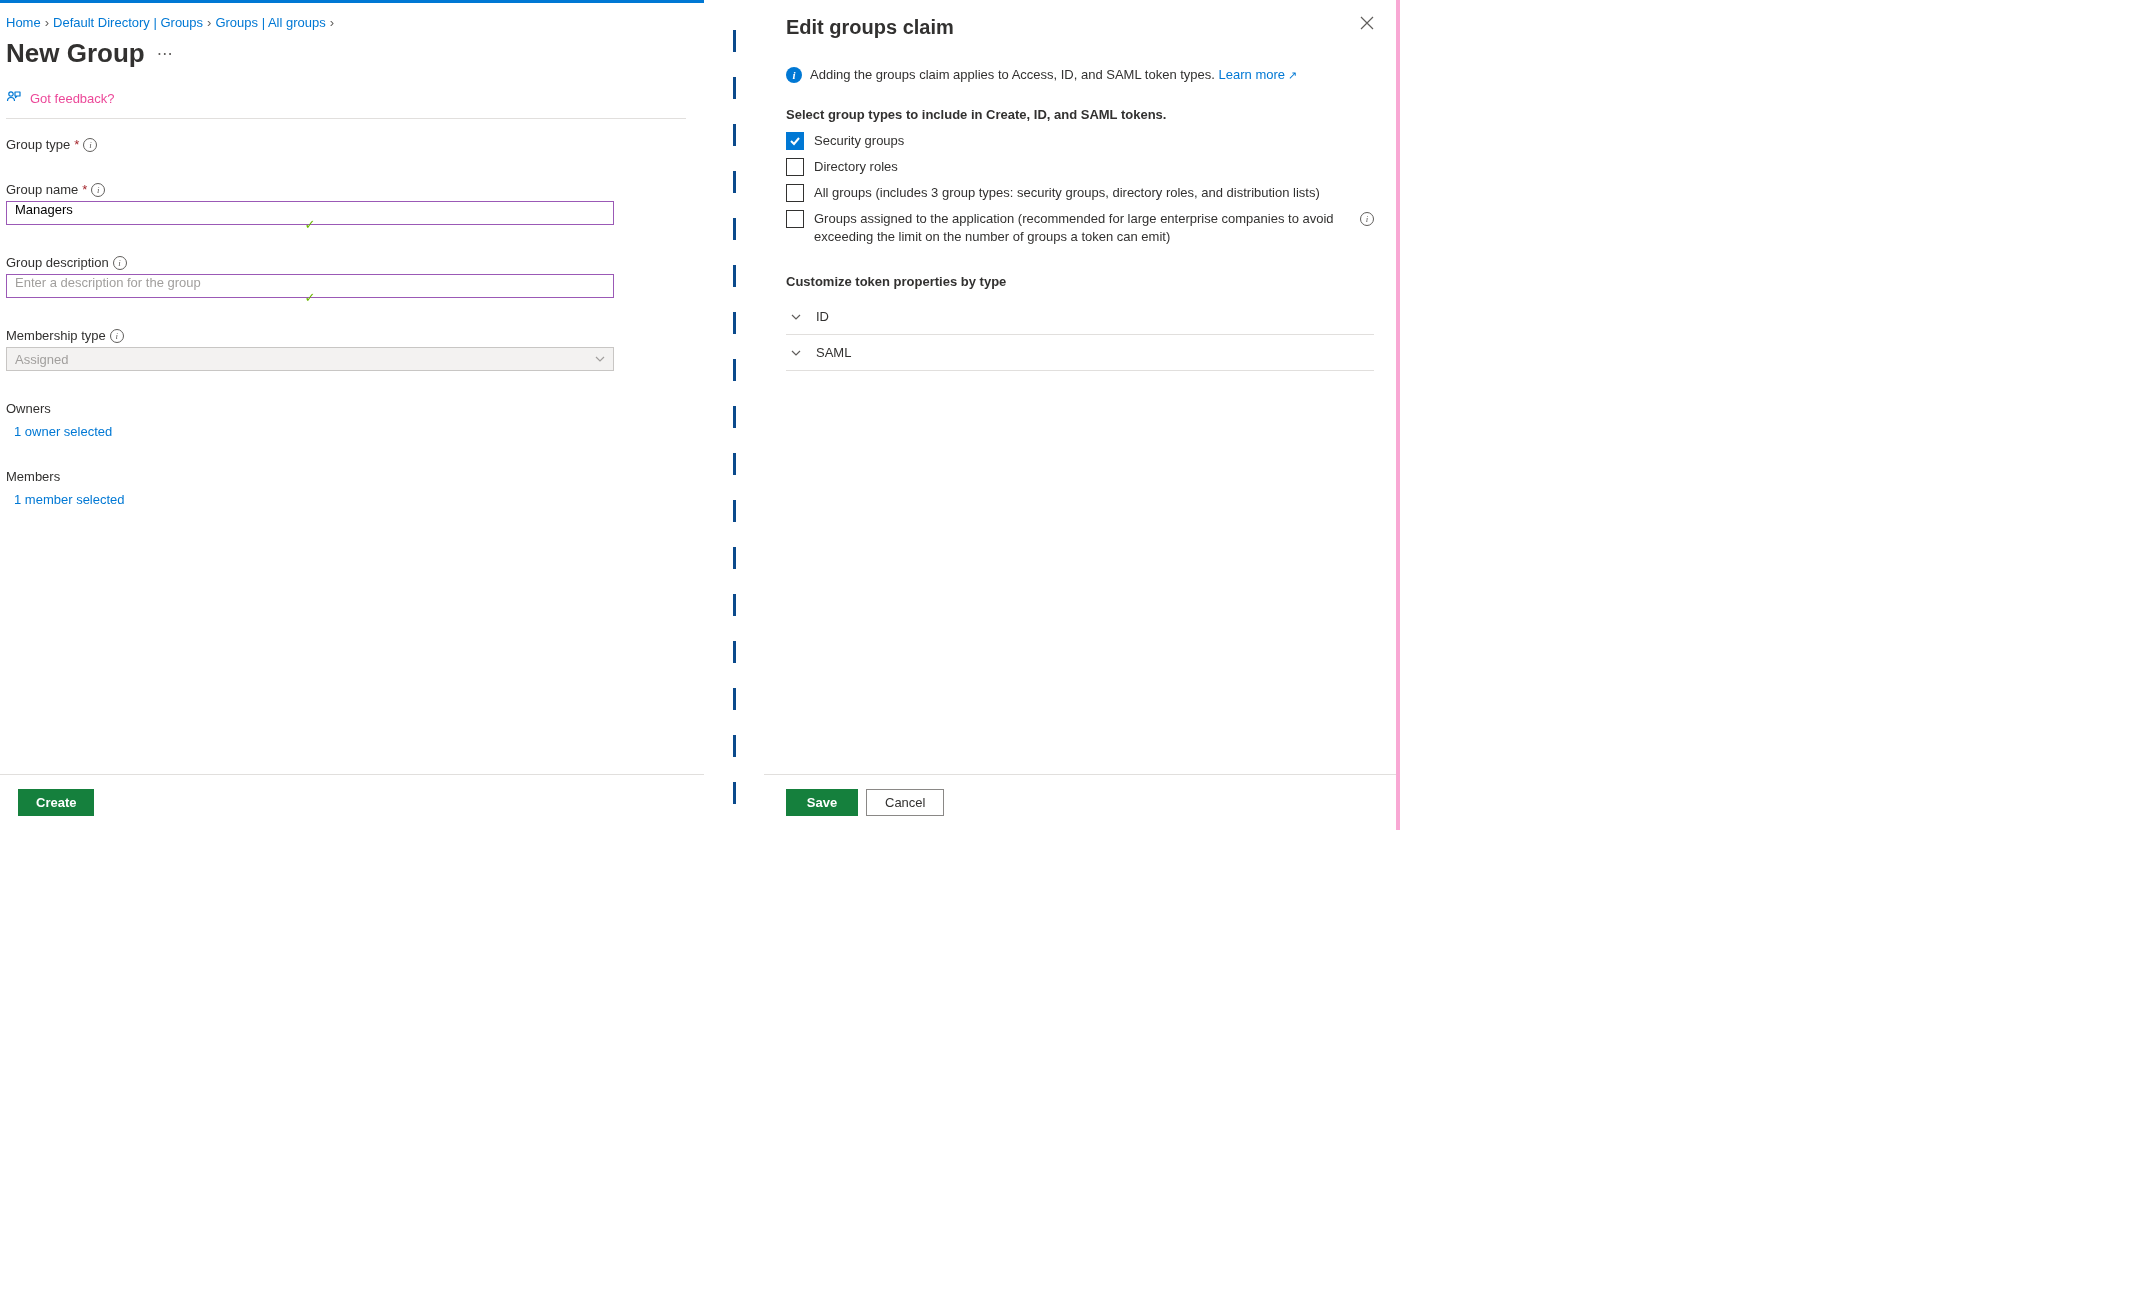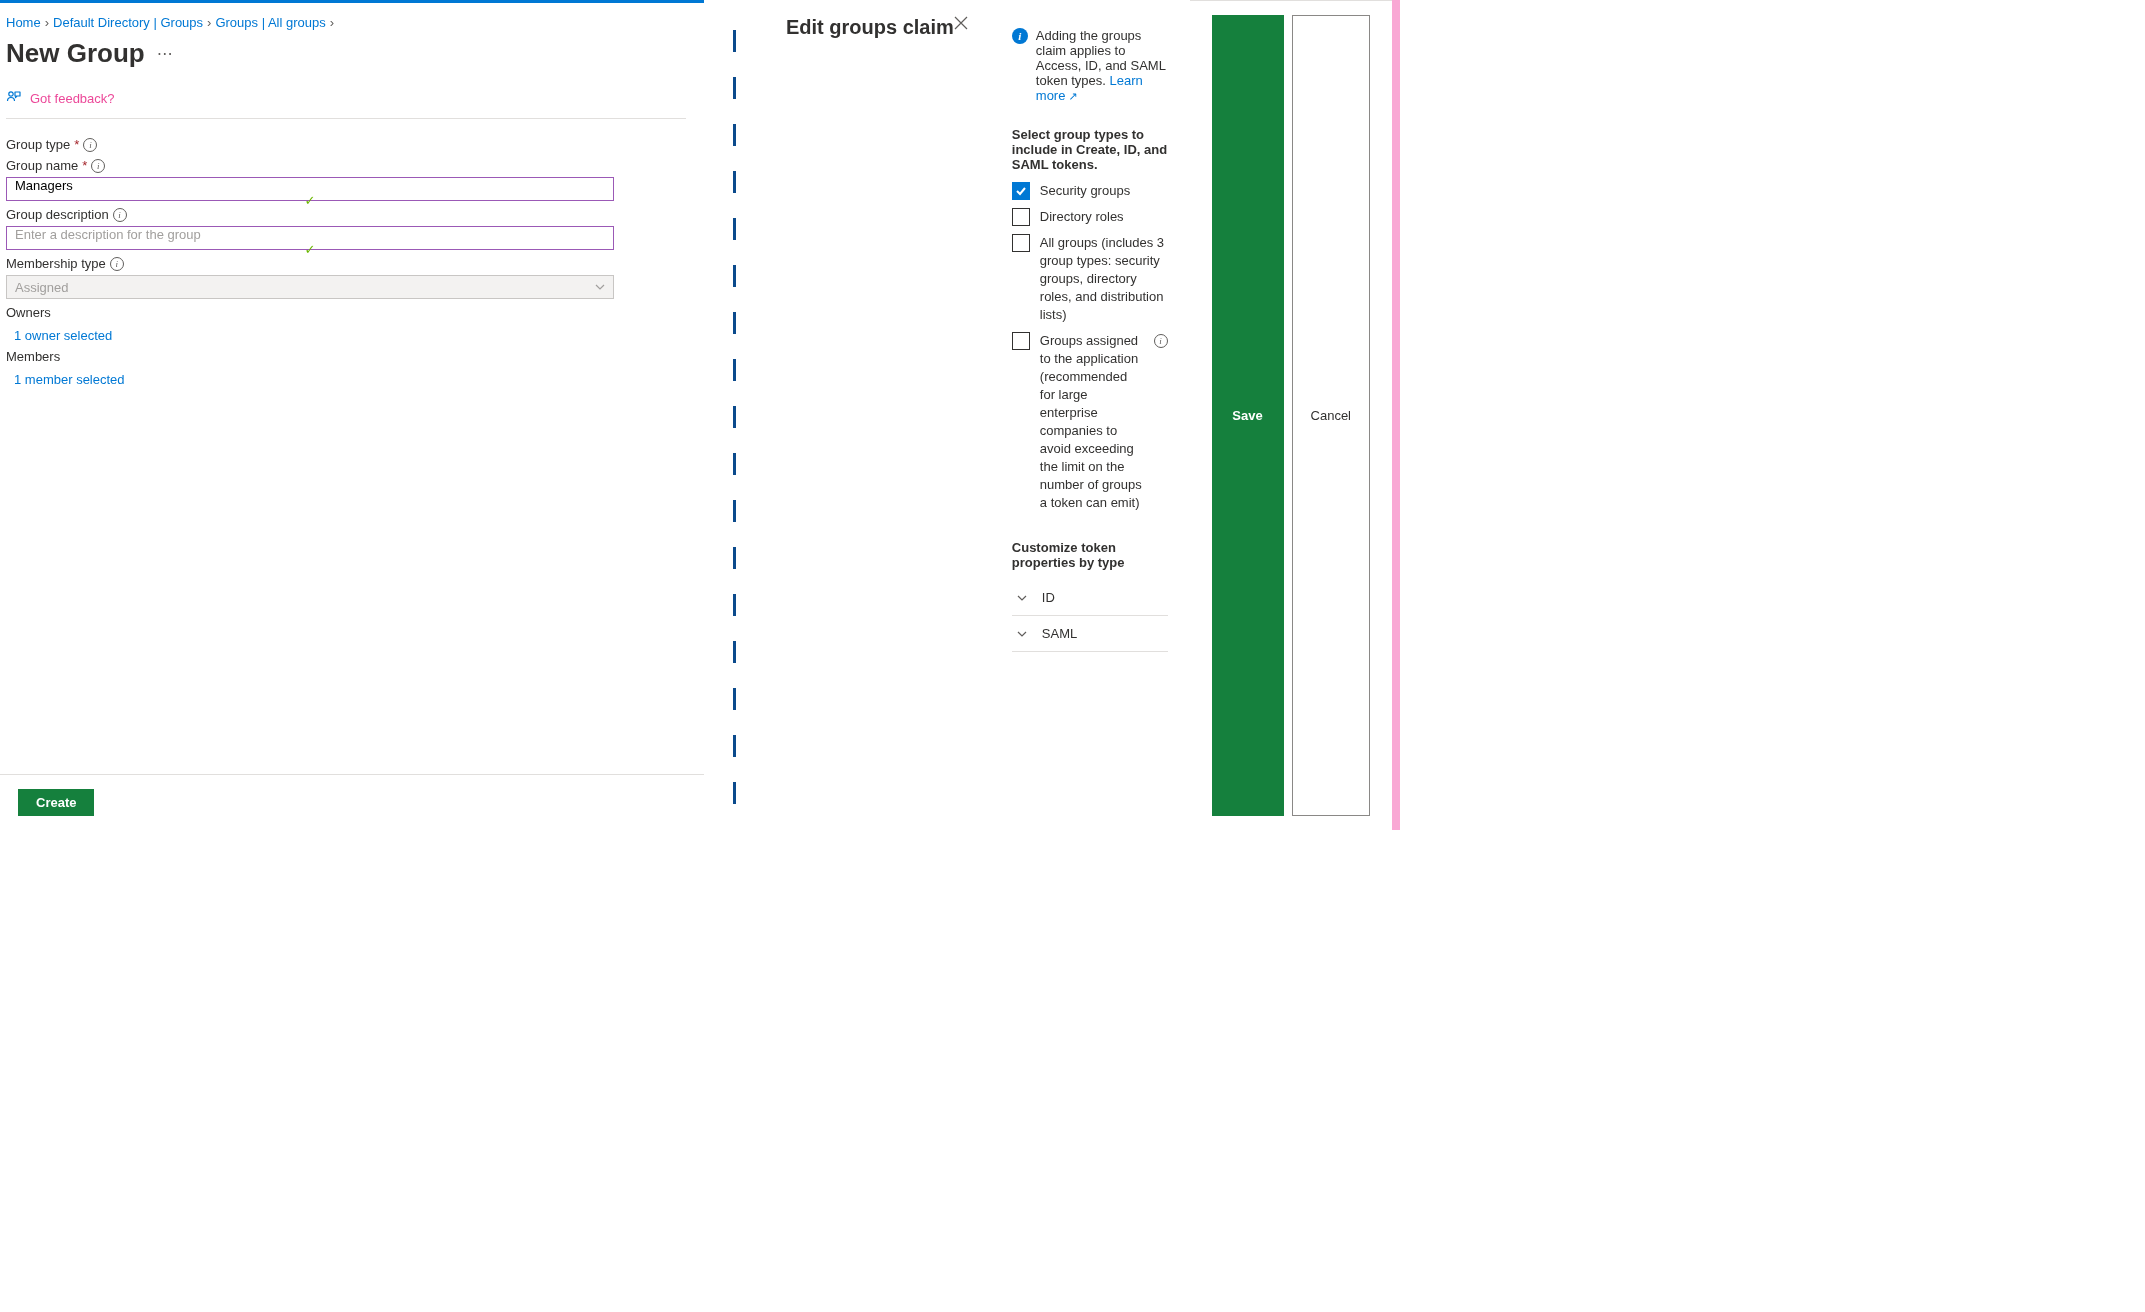--- a/index.html
+++ b/index.html
@@ -54,21 +54,21 @@
       align-items: center;
       gap: 8px;
       padding: 10px 0;
       border-bottom: 1px solid #e1dfdd;
       margin-bottom: 18px;
       cursor: pointer;
       color: #ec4899;
       font-size: 13px;
     }
     .feedback-icon { color: #0078d4; }
-    .form-group { margin-bottom: 6px; }
+    .form-group { margin-bottom: 30px; }
     .form-label {
       display: flex;
       align-items: center;
       gap: 4px;
       font-size: 13px;
       color: #323130;
       margin-bottom: 4px;
     }
     .req { color: #a4262c; }
     .info-icon {
@@ -159,24 +159,24 @@
     }
     .dash-seg {
       width: 3px;
       height: 22px;
       background: #0b4a8c;
     }
     
     .right-panel {
       flex: 1;
       display: flex;
-      flex-direction: row;
+      flex-direction: column;
       padding: 0;
       position: relative;
-      border-right: 8px solid #f9a8d4;
+      border-right: 4px solid #f9a8d4;
     }
     .right-header {
       display: flex;
       justify-content: space-between;
       align-items: flex-start;
       padding: 16px 22px 0 22px;
     }
     .right-title {
       font-size: 20px;
       font-weight: 600;

